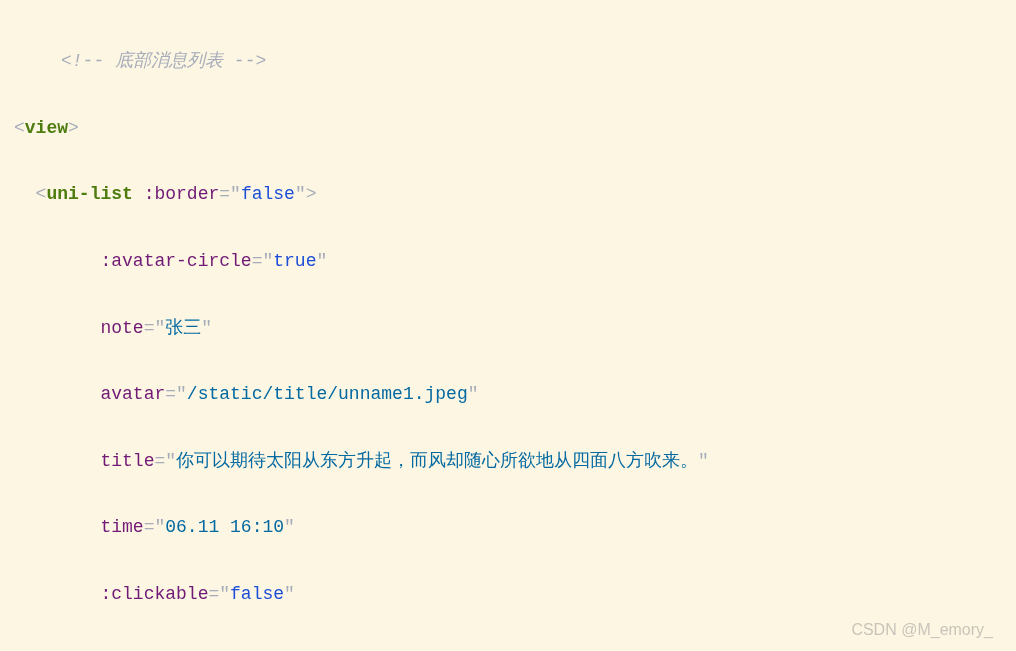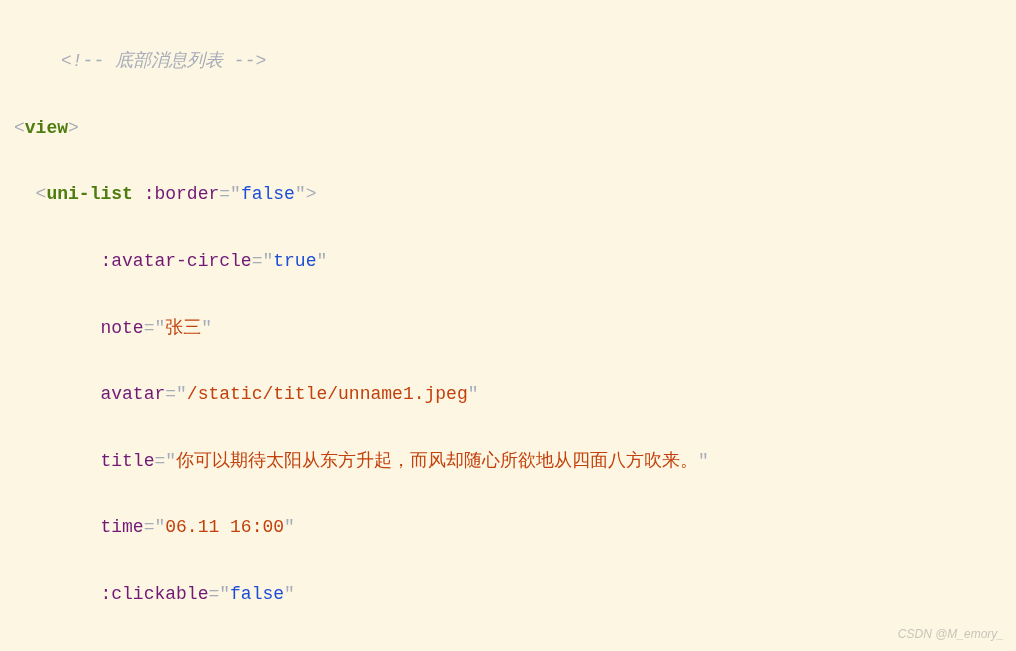--- a/index.html
+++ b/index.html
@@ -17,44 +17,43 @@
   .code {
     padding: 12px 14px 12px 14px;
     white-space: pre;
     position: relative;
   }
   .line { display: block; position: relative; }
   .comment { color: #a6acb9; font-style: italic; margin-left: 47px; }
   .punct { color: #a6acb9; }
   .tag { color: #4d7c0f; font-weight: bold; }   
   .attr { color: #701a75; }  
-  .str  { color: #c2410c; }  
+  .str  { color: #0369a1; }  
   .val  { color: #1d4ed8; }
   .watermark {
     position: absolute;
-    right: 12px;
+    right: 23px;
     bottom: 6px;
-    font-size: 12px;
+    font-size: 16px;
     color: rgba(120,120,120,0.4);
-    font-style: italic;
     font-family: Arial, sans-serif;
   }
 </style>
 </head>
 <body>
 
 <div class="code">
 <span class="line"><span class="comment"><span>&lt;!--</span><span> 底部消息列表 </span><span>--&gt;</span></span></span>
 <span class="line"><span class="punct">&lt;</span><span class="tag">view</span><span class="punct">&gt;</span></span>
 <span class="line">  <span class="punct">&lt;</span><span class="tag">uni-list</span> <span class="attr">:border</span><span class="punct">="</span><span class="val">false</span><span class="punct">"&gt;</span></span>
 <span class="line">        <span class="attr">:avatar-circle</span><span class="punct">="</span><span class="val">true</span><span class="punct">"</span></span>
 <span class="line">        <span class="attr">note</span><span class="punct">="</span><span class="str">张三</span><span class="punct">"</span></span>
 <span class="line">        <span class="attr">avatar</span><span class="punct">="</span><span class="str">/static/title/unname1.jpeg</span><span class="punct">"</span></span>
 <span class="line">        <span class="attr">title</span><span class="punct">="</span><span class="str">你可以期待太阳从东方升起，而风却随心所欲地从四面八方吹来。</span><span class="punct">"</span></span>
-<span class="line">        <span class="attr">time</span><span class="punct">="</span><span class="str">06.11 16:00</span><span class="punct">"</span></span>
+<span class="line">        <span class="attr">time</span><span class="punct">="</span><span class="str">06.11 16:10</span><span class="punct">"</span></span>
 <span class="line">        <span class="attr">:clickable</span><span class="punct">="</span><span class="val">false</span><span class="punct">"</span></span>
 
 
 
 
 
 
 </div>
 
 <div class="watermark">CSDN @M_emory_</div>

